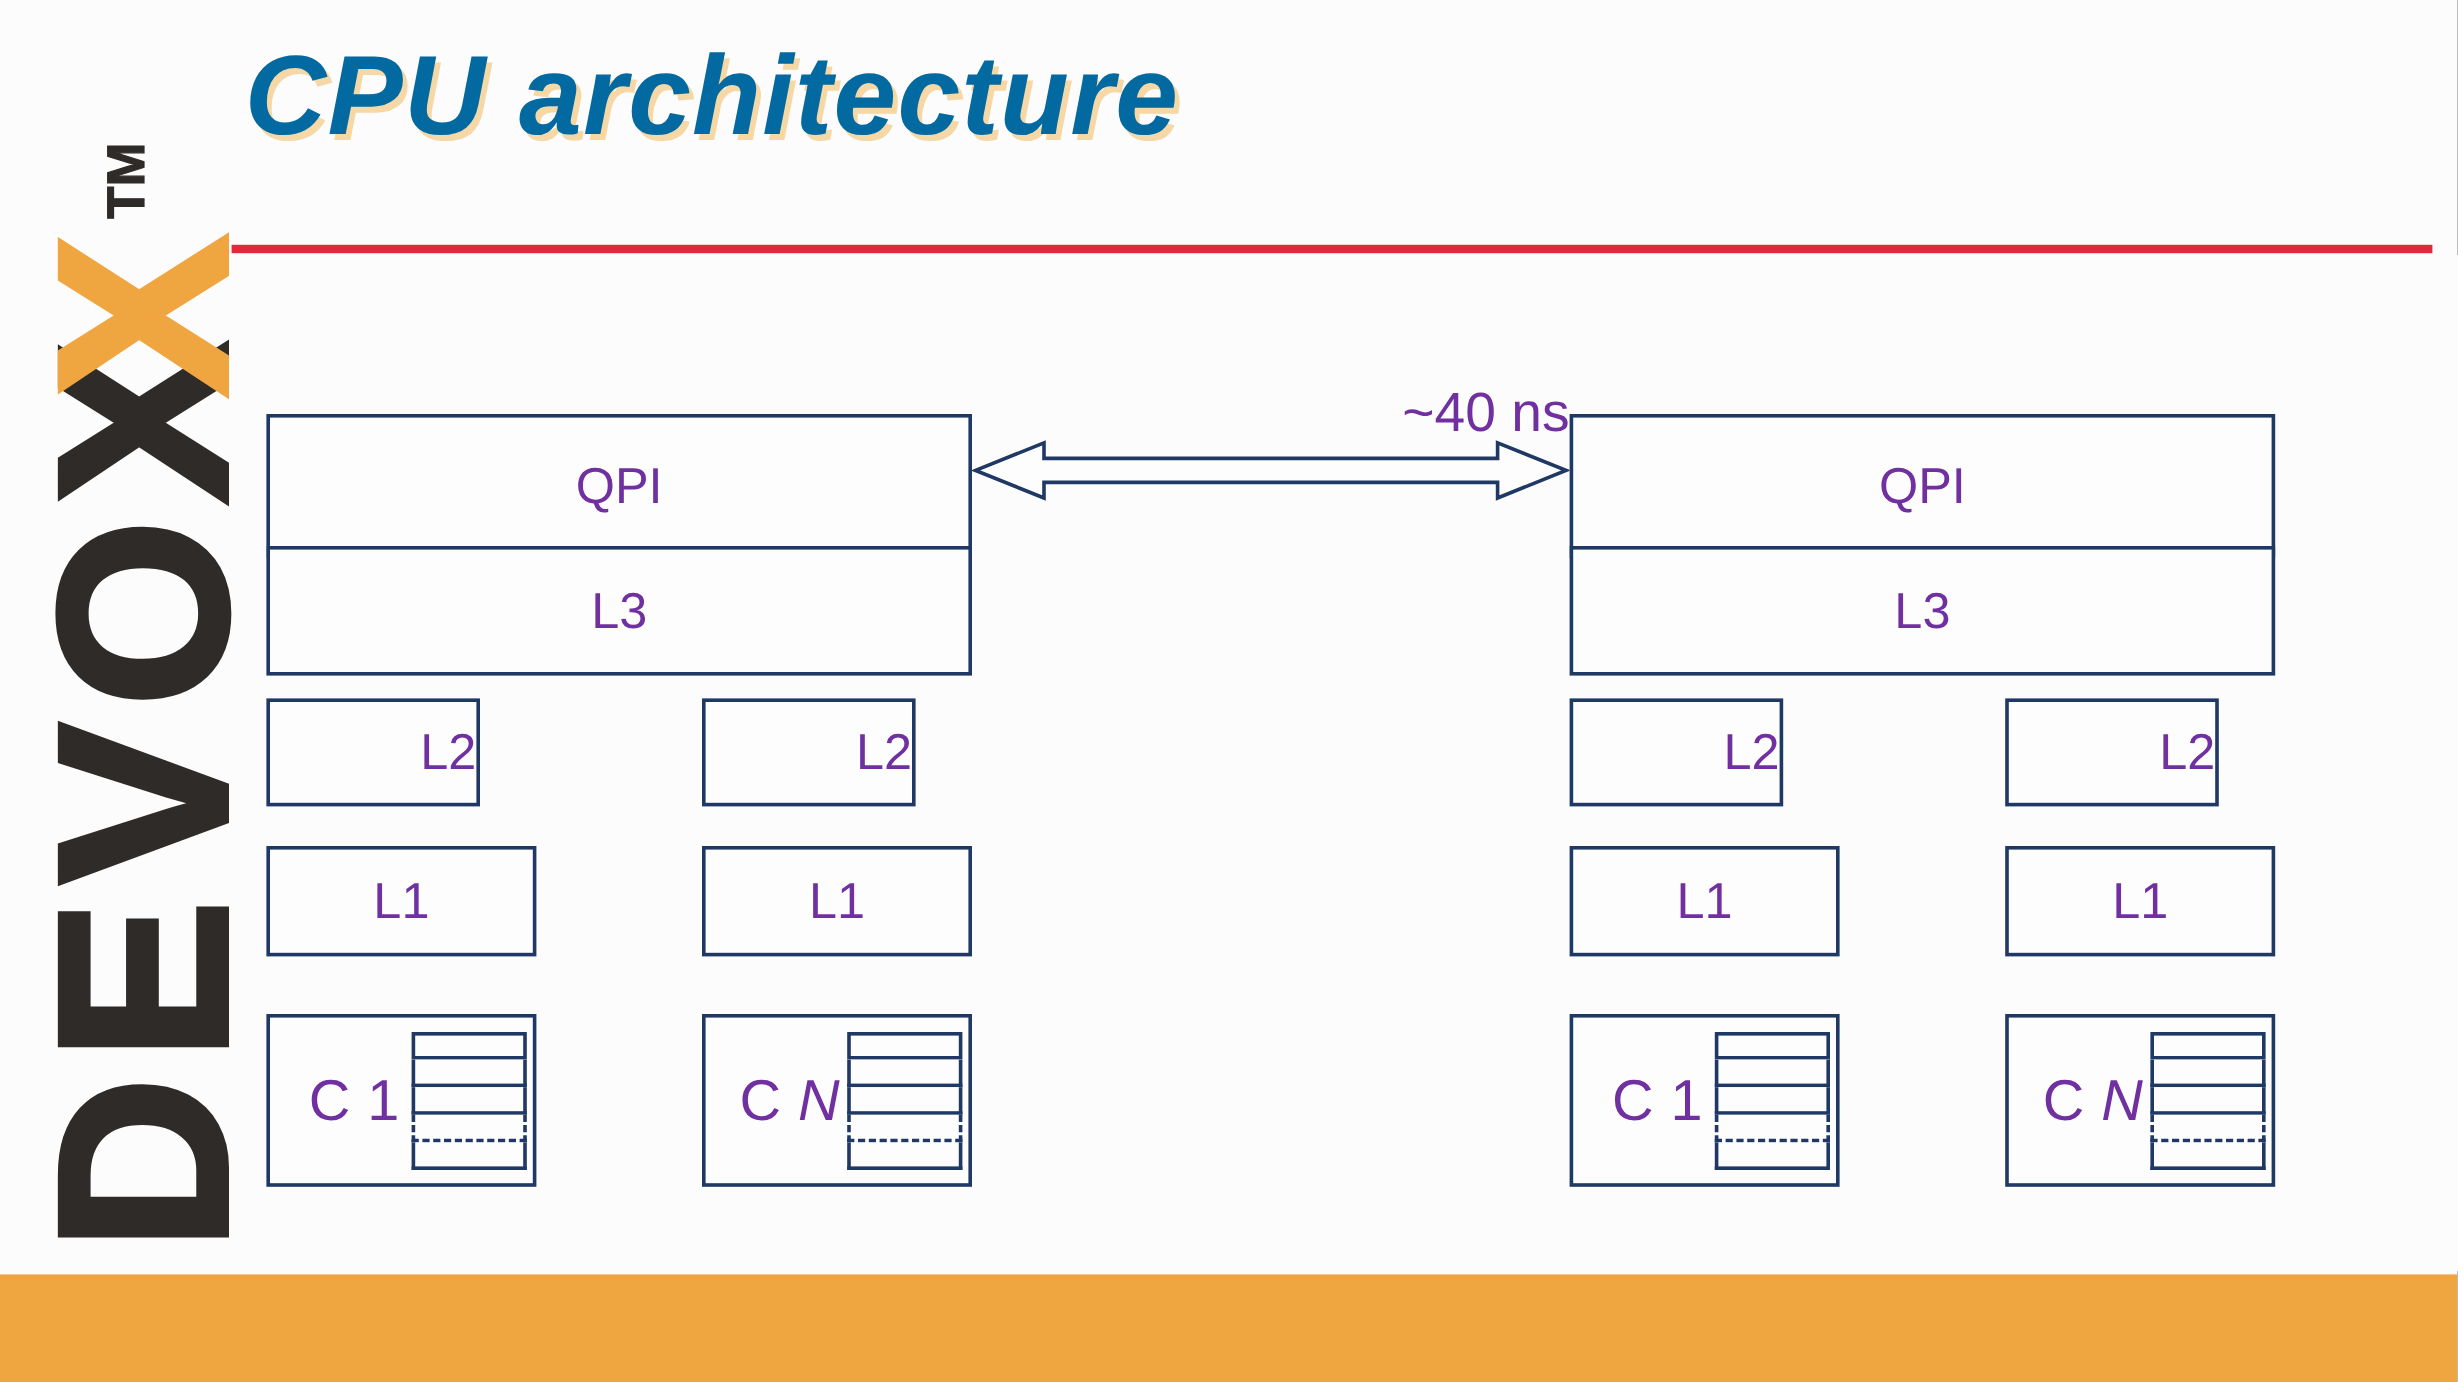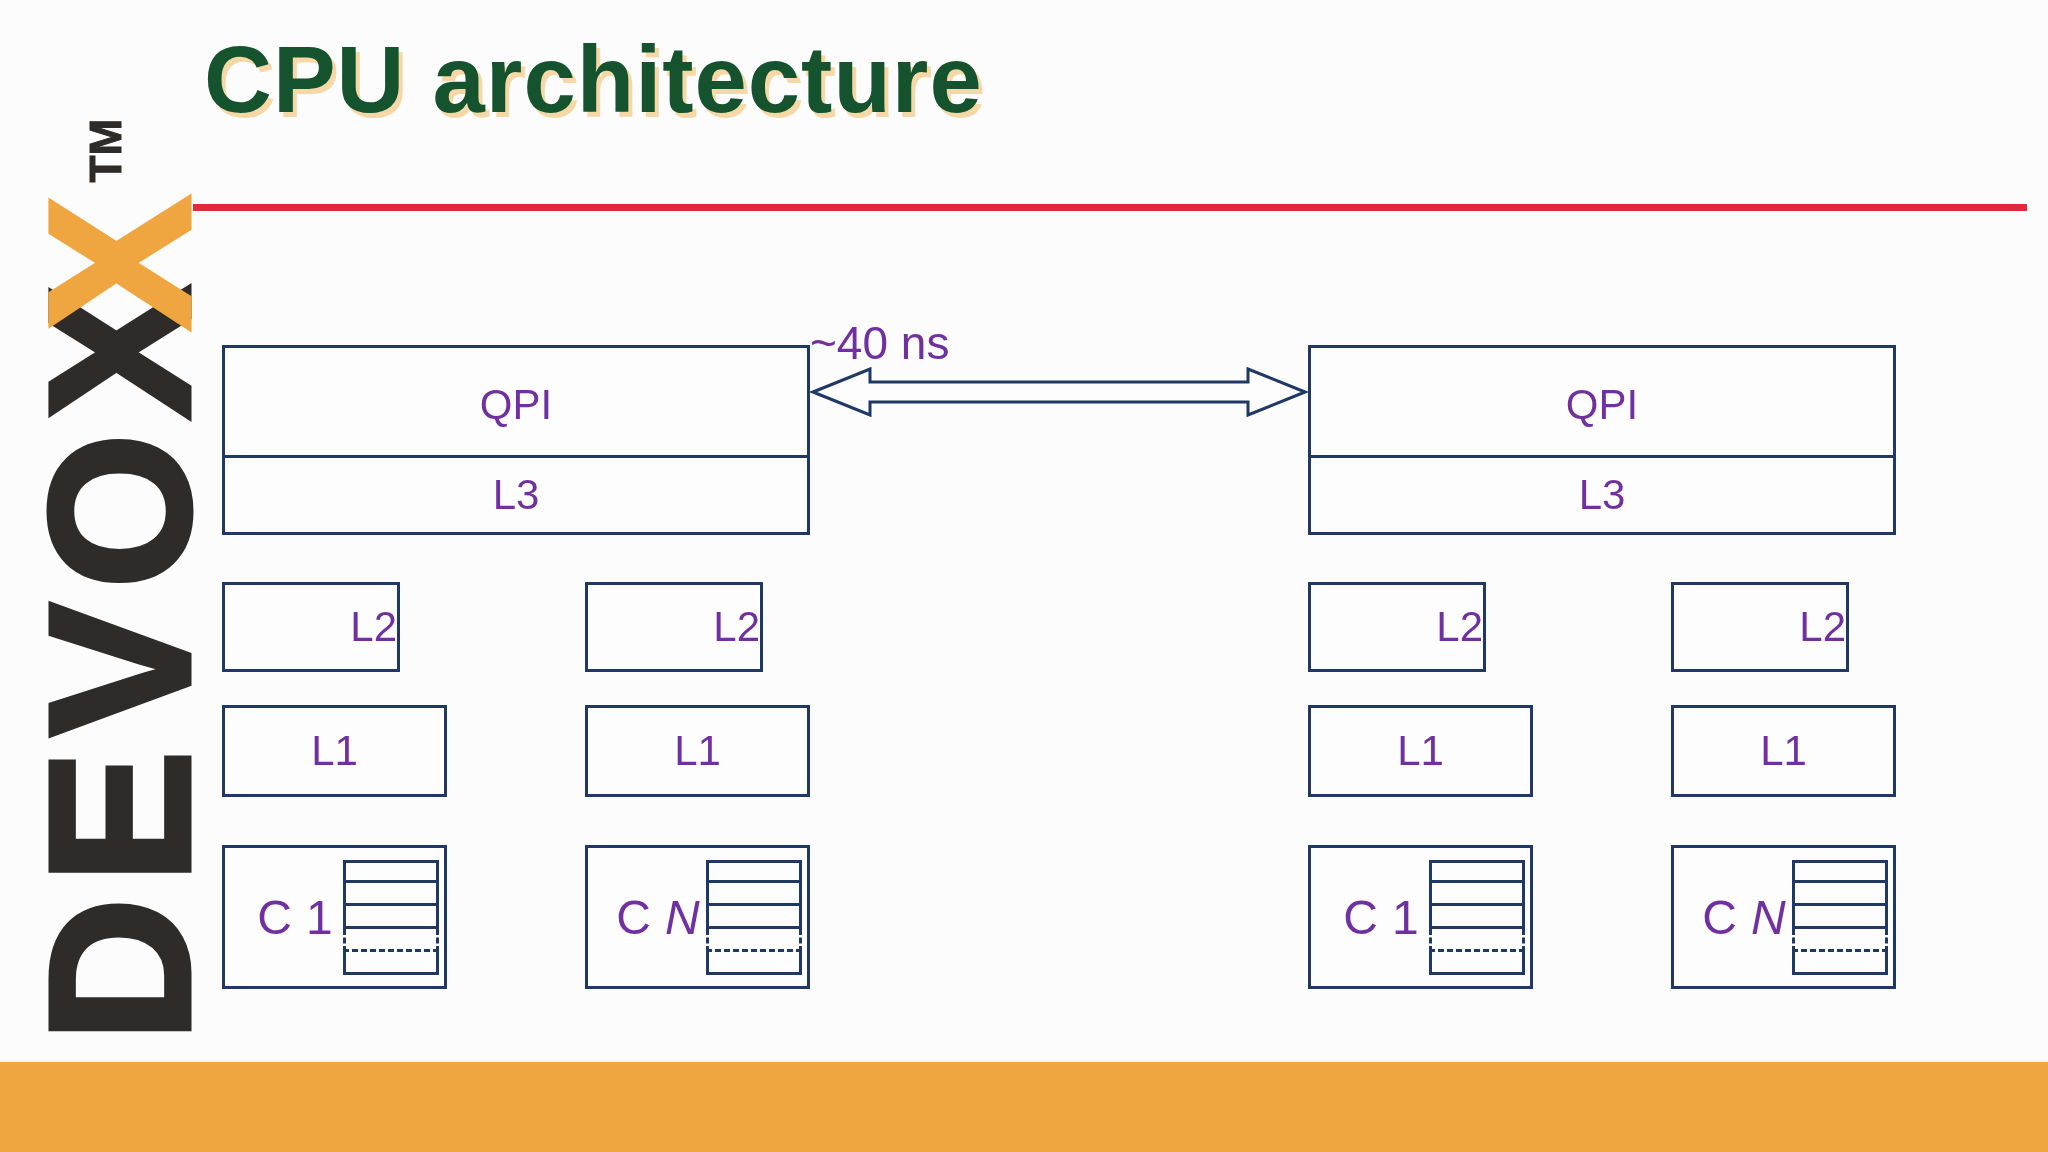--- a/index.html
+++ b/index.html
@@ -26,42 +26,43 @@
   .logo sup {
     font-size:44px; letter-spacing:0;
     -webkit-text-stroke:1px var(--logo_dark,#2E2B28);
     vertical-align:super;
   }
 
   
   .title {
     position:absolute; left:204px; top:26px;
     font-size:94px; font-weight:bold; letter-spacing:1px;
-    color:#14532d;
+    color:#0369a1;
     text-shadow:4px 5px 0 rgba(240,180,80,0.5);
+    font-style:italic;
   }
   .red-line {
     position:absolute; left:193px; top:204px; width:1834px; height:7px;
     background:var(--divider_red,#E0293A);
   }
 
   
   .socket { position:absolute; top:345px; width:588px; height:646px; }
   .socket.s0 { left:222px; }
   .socket.s1 { left:1308px; }
 
   .box {
     position:absolute; box-sizing:border-box;
     border:3px solid var(--box_border_navy,#1F3864);
     background:#FDFDFE;
     display:flex; align-items:center; justify-content:center;
     color:var(--label_purple,#7030A0); font-size:42px;
   }
   .box.qpi { left:0; top:0;    width:588px; height:120px; }
-  .box.l3  { left:0; top:110px; width:588px; height:80px; }
+  .box.l3  { left:0; top:110px; width:588px; height:108px; }
   .box.l2  { top:237px; width:178px; height:90px;justify-content:flex-end; }
   .box.l1  { top:360px; width:225px; height:92px; }
   .box.core{ top:500px; width:225px; height:144px; justify-content:flex-start; }
   .col0 { left:0; }
   .col1 { left:363px; }
 
   .core-label {
     position:absolute; left:20px; top:0; height:100%; width:100px;
     display:flex; align-items:center; justify-content:center;
     font-size:48px; color:var(--label_purple,#7030A0);
@@ -76,21 +77,21 @@
     border-right:3px solid var(--box_border_navy,#1F3864);
     border-bottom:3px solid var(--box_border_navy,#1F3864);
   }
   .reg.first { border-top:3px solid var(--box_border_navy,#1F3864); }
   .reg.dashed {
     border-left-style:dashed; border-right-style:dashed; border-bottom-style:dashed;
   }
 
   .latency-label {
     position:absolute; left:810px; top:316px; width:498px;
-    text-align:left; font-size:46px;
+    text-align:right; font-size:46px;
     color:var(--label_purple,#7030A0);
   }
   .latency-arrow { position:absolute; left:810px; top:364px; }
 
   
   .footer {
     position:absolute; left:0; bottom:0; width:2048px; height:90px;
     background:var(--accent_orange,#F0A640);
     display:flex; align-items:center; justify-content:space-between;
     padding:0 28px; box-sizing:border-box;

